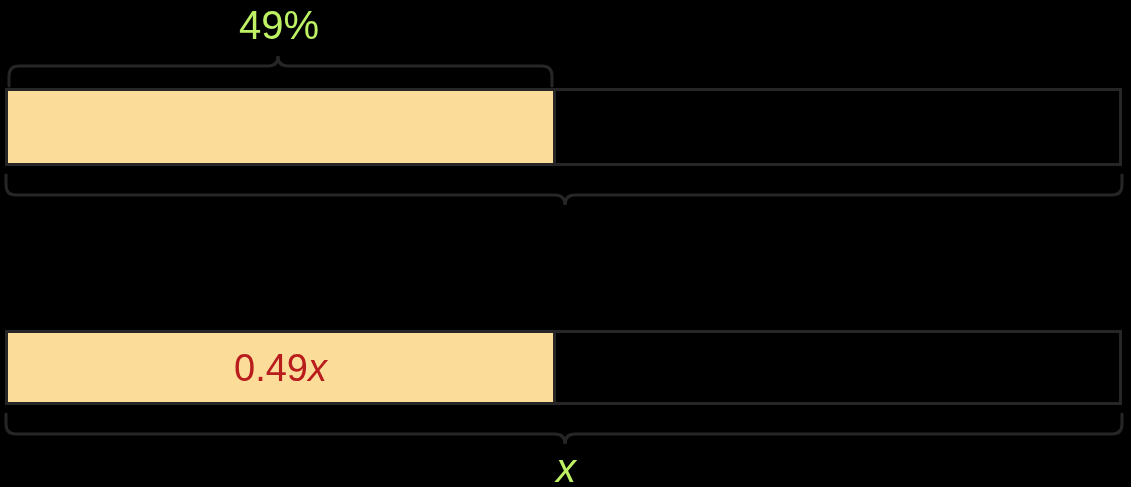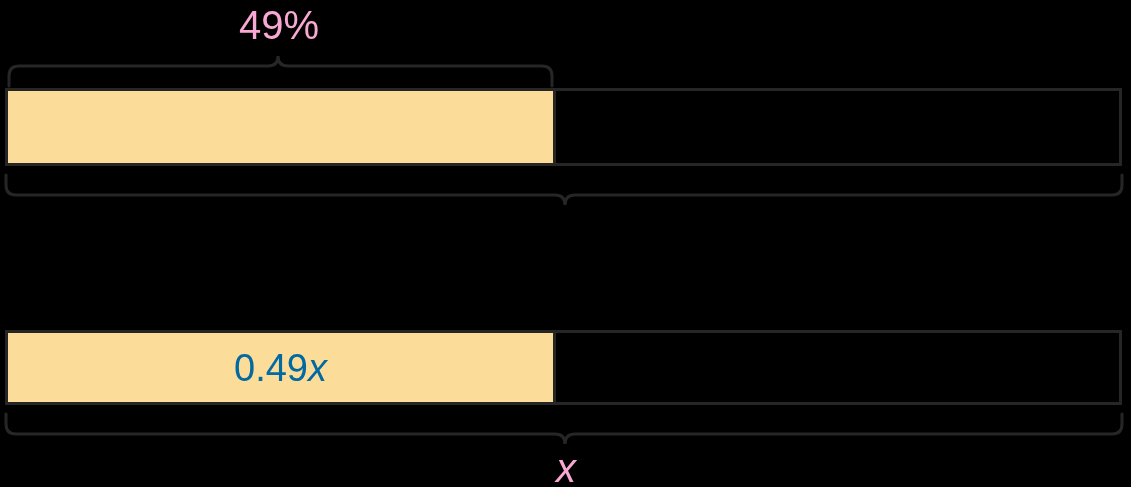--- a/index.html
+++ b/index.html
@@ -68,34 +68,34 @@
 
   #bar-bottom {
     left: 5px;
     top: 330px;
     width: 1117px;
     height: 75px;
   }
   #bar-bottom .bar-fill { width: 548px; }
 
   .bar-fill-label {
-    color: #0369a1;
+    color: #b91c1c;
     font-size: 38px;
     line-height: 1;
     letter-spacing: 0px;
     white-space: nowrap;
   }
   .bar-fill-label .var {
     font-style: italic;
   }
 
   
   .brace-label {
     position: absolute;
-    color: #f9a8d4;
+    color: #bef264;
     line-height: 1;
     white-space: nowrap;
     transform: translateX(-50%);
   }
   #label-top {
     left: 279px;
     top: 5px;
     font-size: 40px;
   }
   #label-middle {

